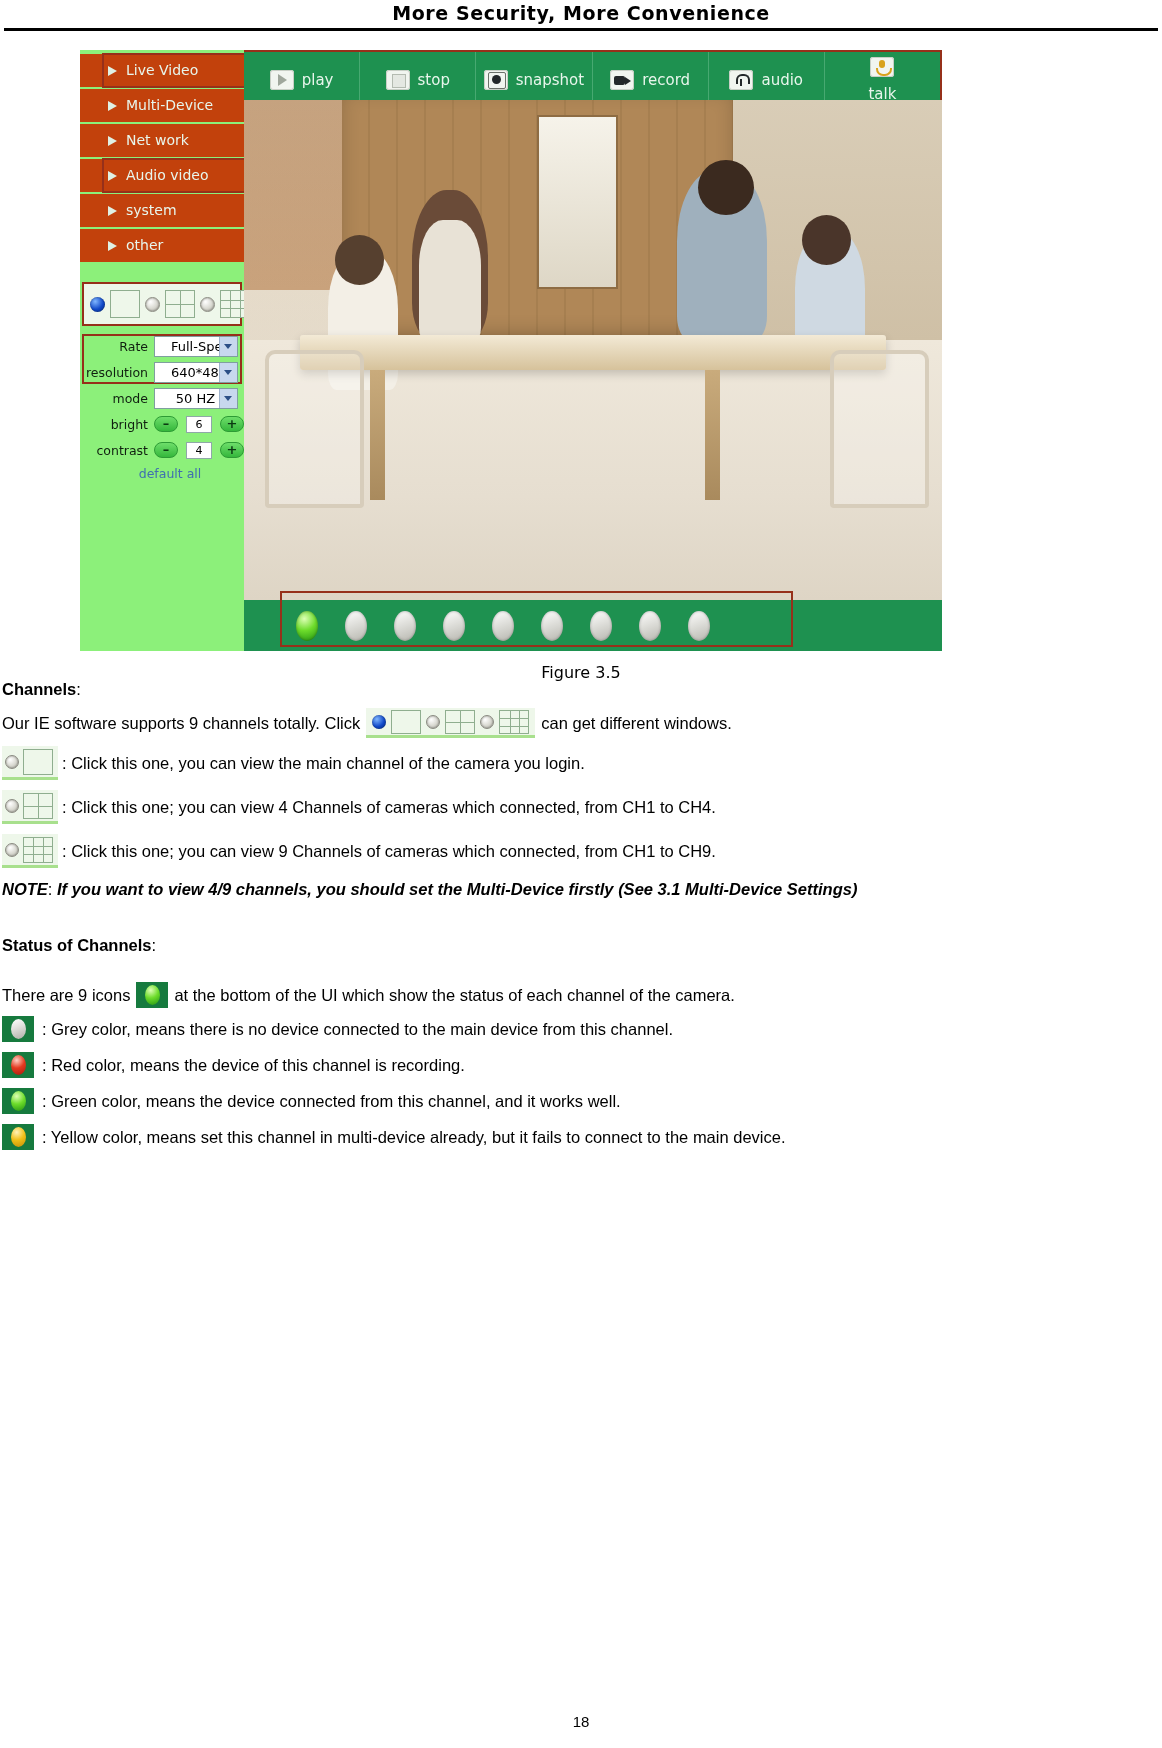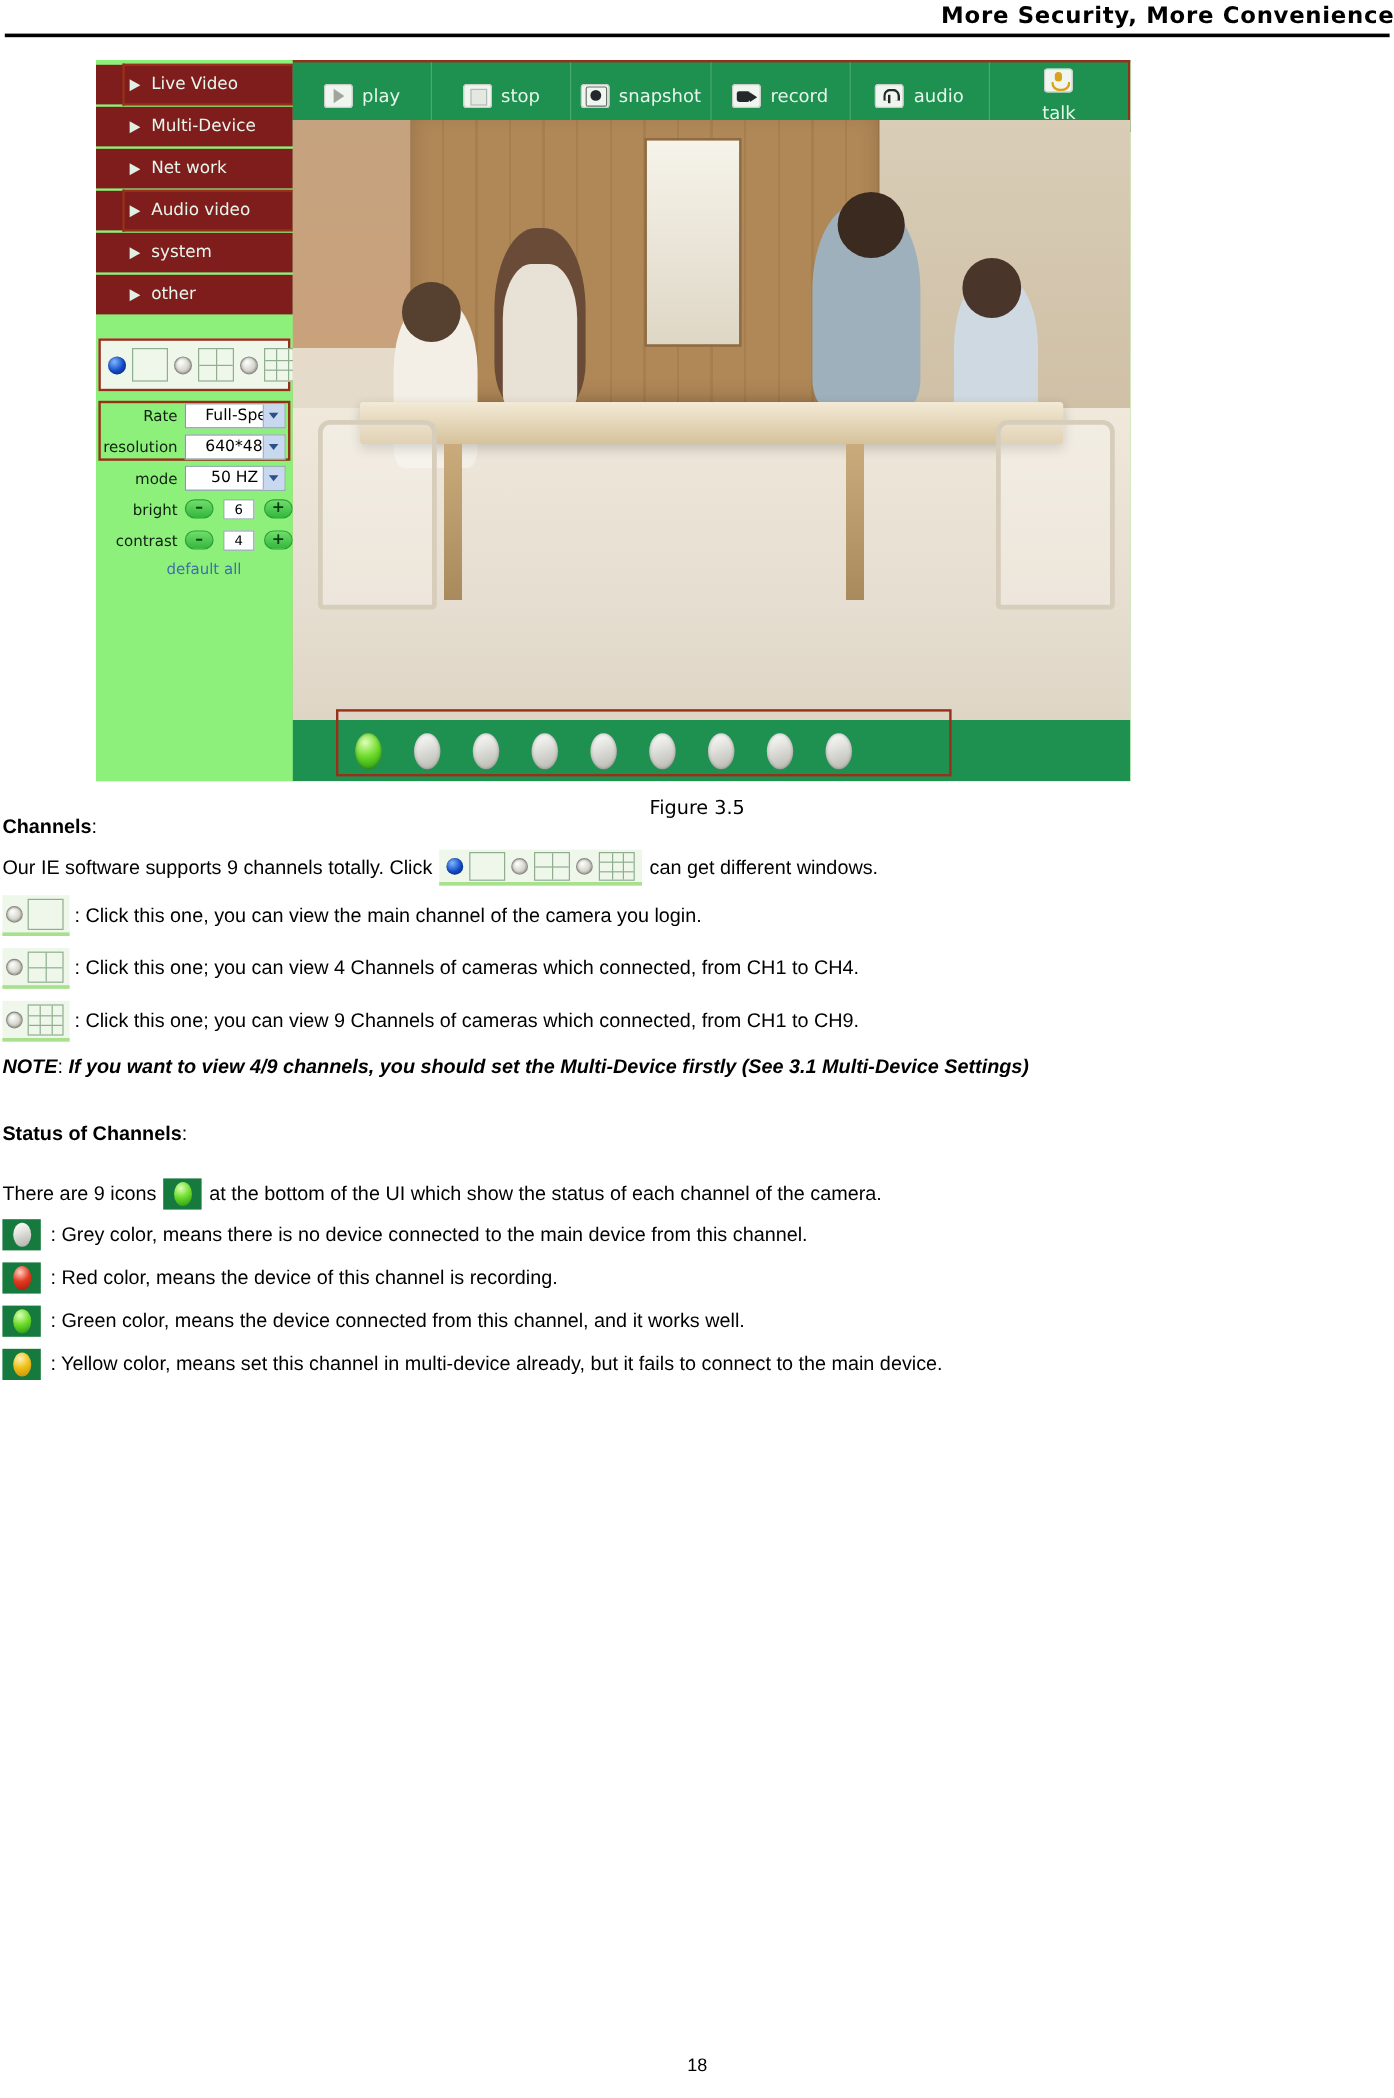--- a/index.html
+++ b/index.html
@@ -14,21 +14,21 @@
     font-family: "Liberation Sans", sans-serif;
     color: #000;
     overflow: hidden;
   }
 
   
   .page-header {
     position: absolute;
     top: 0; left: 0; right: 0;
     height: 20px;
-    text-align: right;
+    text-align: center;
   }
   .page-header .title {
     font-size: 19px;
     font-weight: bold;
     letter-spacing: 0.6px;
     line-height: 26px;
     font-family: "DejaVu Sans", sans-serif;
   }
   .header-rule {
     position: absolute;
@@ -63,21 +63,21 @@
     background: #8cf07a;
   }
   .menu-list {
     position: absolute;
     left: 0; top: 4px;
     width: 164px;
   }
   .menu-item {
     position: relative;
     height: 33px;
-    background: #7f1d1d;
+    background: #c2410c;
     margin-bottom: 2px;
     color: #e8f6ec;
     font-size: 14px;
     line-height: 33px;
     font-family: "DejaVu Sans", sans-serif;
     padding-left: 46px;
     box-sizing: border-box;
     white-space: nowrap;
   }
   .menu-item .tri {

